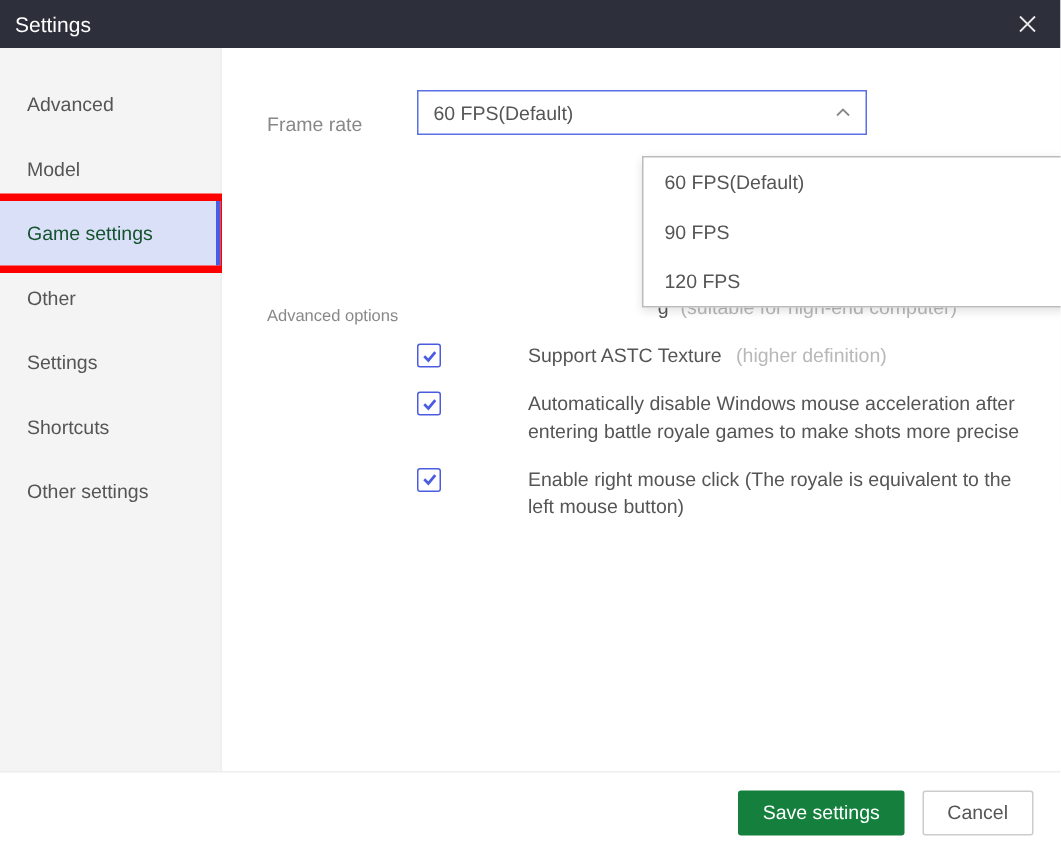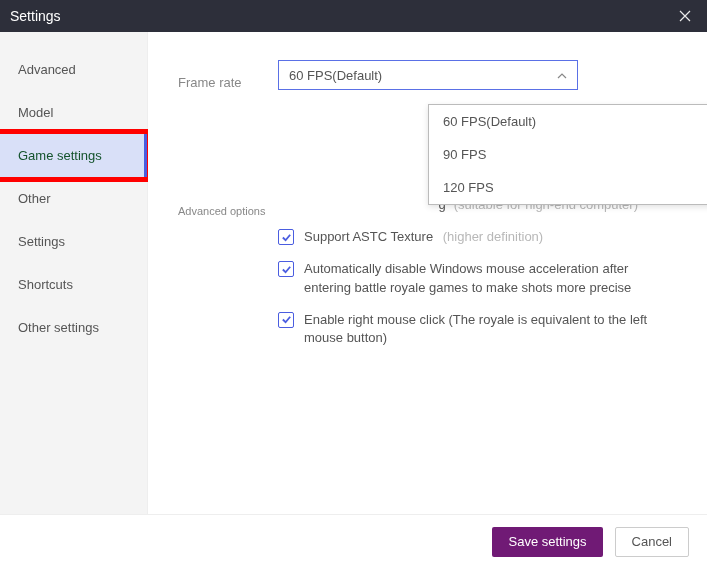--- a/index.html
+++ b/index.html
@@ -118,38 +118,38 @@
   .checkbox {
     width: 16px; height: 16px;
     border: 1.5px solid #4a5de0;
     border-radius: 2px;
     display: flex; align-items: center; justify-content: center;
     flex-shrink: 0;
     margin-top: 1px;
     cursor: pointer;
   }
   .checkbox svg { width: 11px; height: 11px; }
-  .opt-text { font-size: 13px; color: #555; line-height: 1.4; max-width: 360px; }
+  .opt-text { font-size: 13px; color: #555; line-height: 1.4; max-width: 360px; margin-left: 48px; }
   .opt-text .hint { color: #b8b8b8; margin-left: 6px; }
   .footer {
     height: 54px;
     border-top: 1px solid #eee;
     display: flex; align-items: center; justify-content: flex-end;
     padding: 0 18px; gap: 12px;
     background: #fff;
   }
   .btn {
     height: 30px;
     padding: 0 16px;
     font-size: 13px;
     border-radius: 2px;
     cursor: pointer;
     display: inline-flex; align-items: center; justify-content: center;
   }
-  .btn-primary { background: #701a75; color: #fff; border: none; }
+  .btn-primary { background: #15803d; color: #fff; border: none; }
   .btn-secondary { background: #fff; color: #555; border: 1px solid #ccc; text-align: center; }
 </style>
 </head>
 <body>
 
 <div class="window">
 
   <div class="titlebar">
     <span class="title">Settings</span>
     <span class="spacer"></span>

